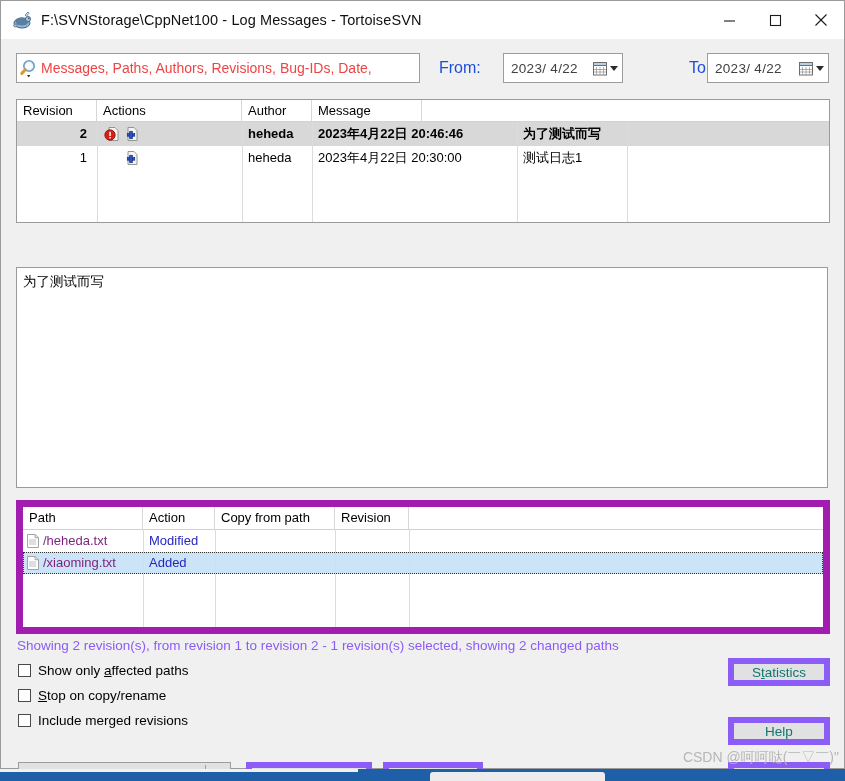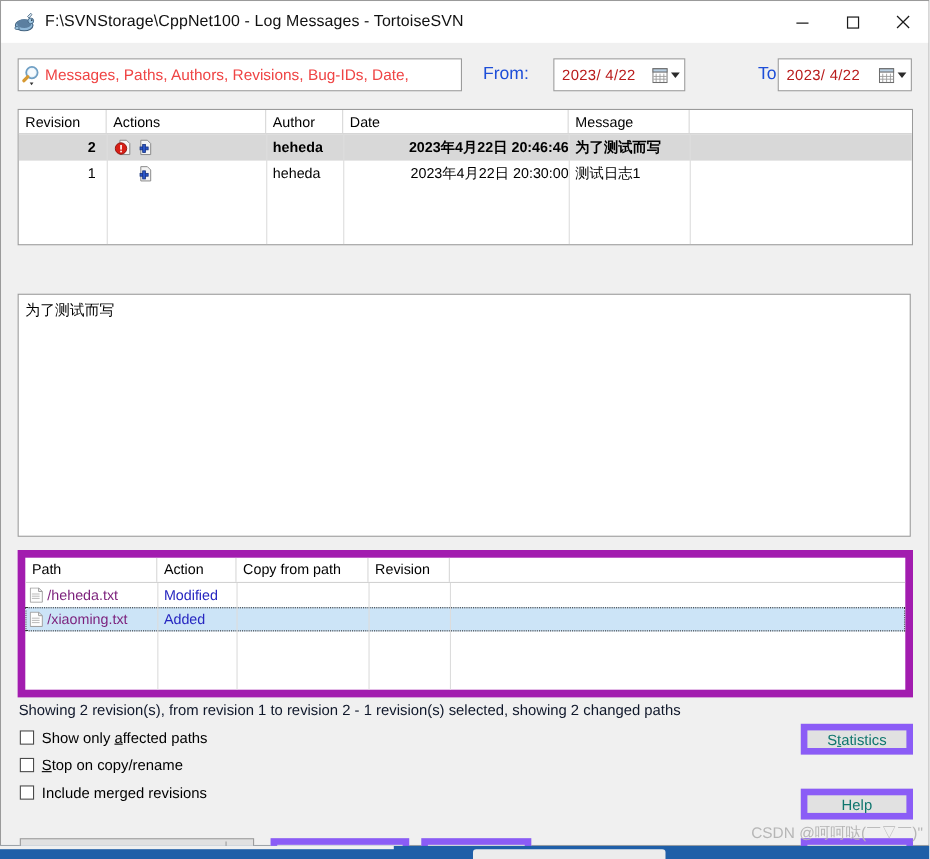--- a/index.html
+++ b/index.html
@@ -111,21 +111,21 @@
     background: #ffffff;
     border: 1px solid #9c9c9c;
     box-sizing: border-box;
     display: flex;
     align-items: center;
   }
   #from-date { left: 502px; top: 0; width: 120px; }
   #to-date   { left: 706px; top: 0; width: 122px; }
   .datetext {
     font-size: 13.5px;
-    color: #b91c1c;
+    color: #404040;
     margin-left: 7px;
     white-space: nowrap;
     letter-spacing: 0.3px;
   }
   .cal-wrap {
     margin-left: auto;
     display: flex;
     align-items: center;
     margin-right: 4px;
   }
@@ -177,21 +177,21 @@
     padding-left: 6px;
     font-size: 13px;
     white-space: nowrap;
     overflow: hidden;
     line-height: 24px;
     height: 24px;
   }
   .c-rev { width: 80px; text-align: right; padding-right: 10px; padding-left: 0; }
   .c-act { width: 145px; padding-left: 7px; display: flex; align-items: center; gap: 3px; }
   .c-aut { width: 70px; }
-  .c-dat { width: 205px; text-align: right; }
+  .c-dat { width: 205px; }
   .c-msg { width: 110px; }
   
   #revgrid {
     position: absolute;
     left: 0; top: 22px; right: 0; bottom: 0;
     pointer-events: none;
   }
   #revgrid i {
     position: absolute; top: 0; bottom: 0;
     width: 1px; background: #dcdcdc;
@@ -264,21 +264,21 @@
   .pc-revv { width: 74px; padding-left: 6px; }
   .fileicon { width: 12px; height: 14px; flex: none; position: relative; }
   #pathgrid { position: absolute; left:0; top:23px; right:0; bottom:0; pointer-events:none; }
   #pathgrid i { position: absolute; top:0; bottom:0; width:1px; background:#dcdcdc; }
 
   
   #statustext {
     position: absolute;
     left: 16px; top: 599px;
     font-size: 13.5px;
-    color: #0f172a;
+    color: #8b5cf6;
     white-space: nowrap;
   }
   .cbrow {
     position: absolute;
     left: 17px;
     display: flex;
     align-items: center;
     font-size: 13.5px;
     color: #000;
   }
@@ -475,21 +475,20 @@
           <i style="left:225px"></i>
           <i style="left:295px"></i>
           <i style="left:500px"></i>
           <i style="left:610px"></i>
       </div>
 
       <div id="revheader">
         <div class="hc" style="width:80px">Revision</div>
         <div class="hc" style="width:145px">Actions</div>
         <div class="hc" style="width:70px">Author</div>
-        <div class="hc" style="width:205px">Date</div>
         <div class="hc" style="width:110px">Message</div>
         <div class="hc" style="flex:1;border-right:none"></div>
       </div>
 
       <div class="rev-row selected">
         <div class="rev-cell c-rev">2</div>
         <div class="rev-cell c-act">
           <span>
             <svg width="16" height="16" viewBox="0 0 16 16" style="display:block">
               <path d="M5 1.5 h6 l3 3 v10 h-9z" fill="#f4f4f4" stroke="#8a8a8a" stroke-width="0.9"></path>

